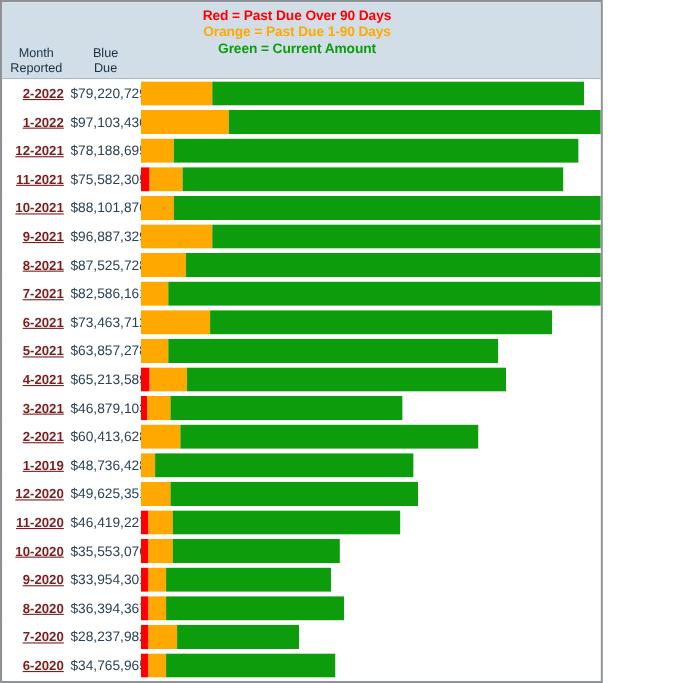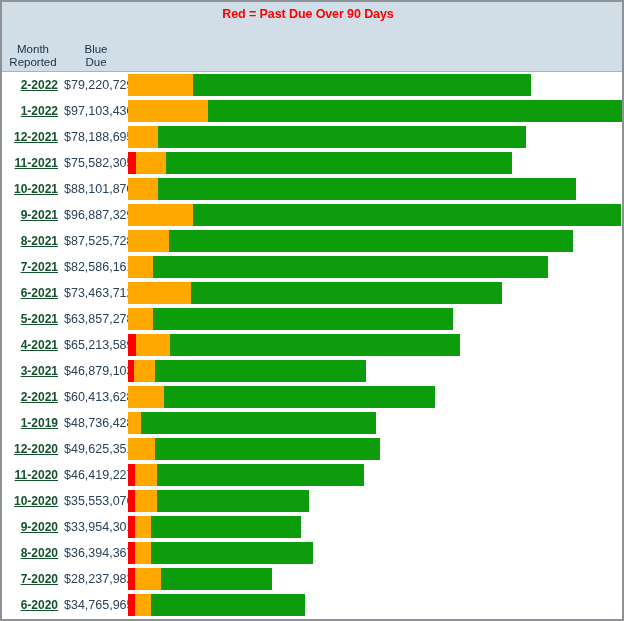--- a/index.html
+++ b/index.html
@@ -7,21 +7,21 @@
     margin: 0; padding: 0;
     background: #ffffff;
   }
   body {
     width: 624px; height: 621px;
     font-family: "Liberation Sans", sans-serif;
     overflow: hidden;
   }
   #frame {
     position: relative;
-    width: 624px; height: 621px;
+    width: 548px; height: 621px;
     border: 2px solid #8e9196;
     background: #ffffff;
     overflow: hidden;
   }
   
   #header {
     position: relative;
     height: 70px;
     background: #d1dee8;
     border-bottom: 1px solid #aab4bd;
@@ -67,21 +67,21 @@
     display: flex;
     align-items: center;
     background: #ffffff;
   }
   .cell-month {
     width: 62px;
     text-align: right;
     padding-right: 6px;
     font-size: 12px;
     font-weight: bold;
-    color: #14532d;
+    color: #7f1d1d;
     text-decoration: underline;
     white-space: nowrap;
   }
   .cell-total {
     width: 64px;
     text-align: right;
     padding-right: 5px;
     font-size: 12.5px;
     color: #2b4257;
     white-space: nowrap;
@@ -105,20 +105,22 @@
   .seg-green  { background: #0c9c0c; }
 </style>
 </head>
 <body>
 
 <div id="frame">
 
   <div id="header">
     <div id="legend">
         <span class="legend-line" style="color: rgb(255, 0, 0);">Red = Past Due Over 90 Days</span>
+        <span class="legend-line" style="color: rgb(255, 168, 0);">Orange = Past Due 1-90 Days</span>
+        <span class="legend-line" style="color: rgb(12, 156, 12);">Green = Current Amount</span>
       </div>
     <div id="col-heads">
         <div class="col-head month">
           <span>Month</span>
           <span>Reported</span>
         </div>
         <div class="col-head total">
           <span>Blue</span>
           <span>Due</span>
         </div>

